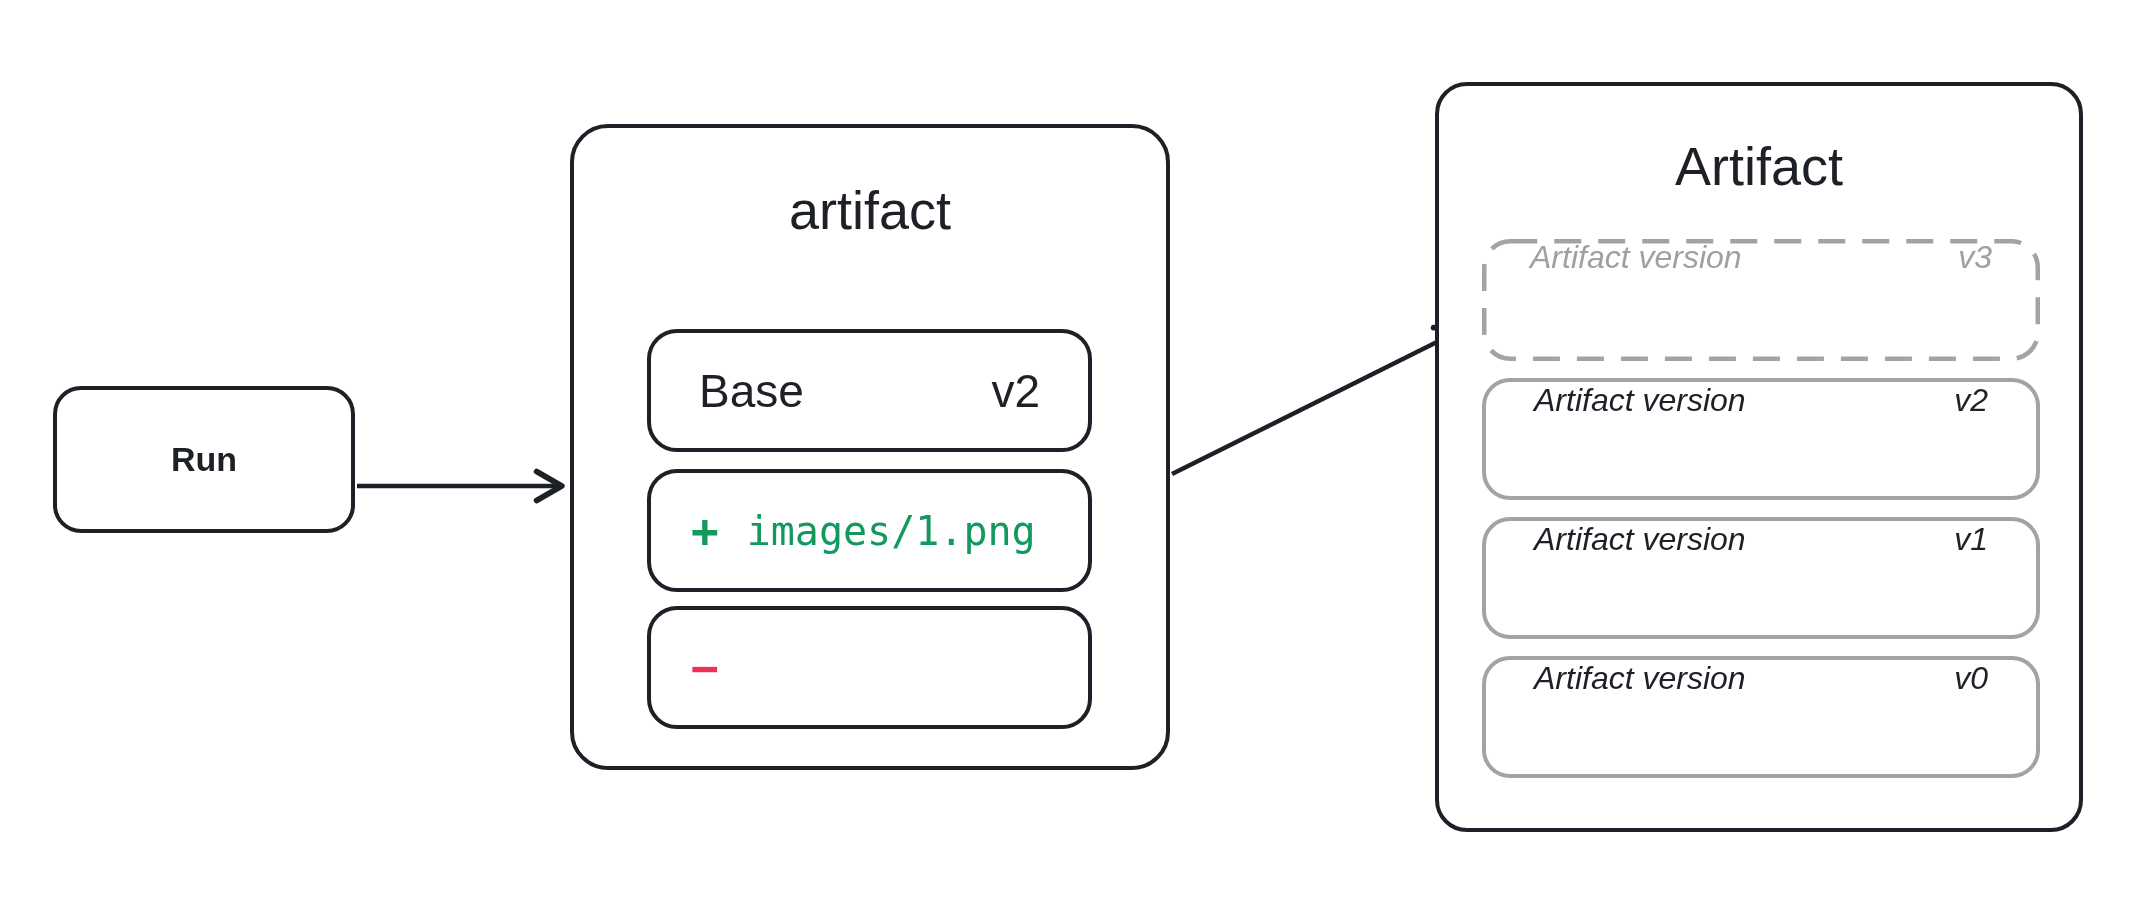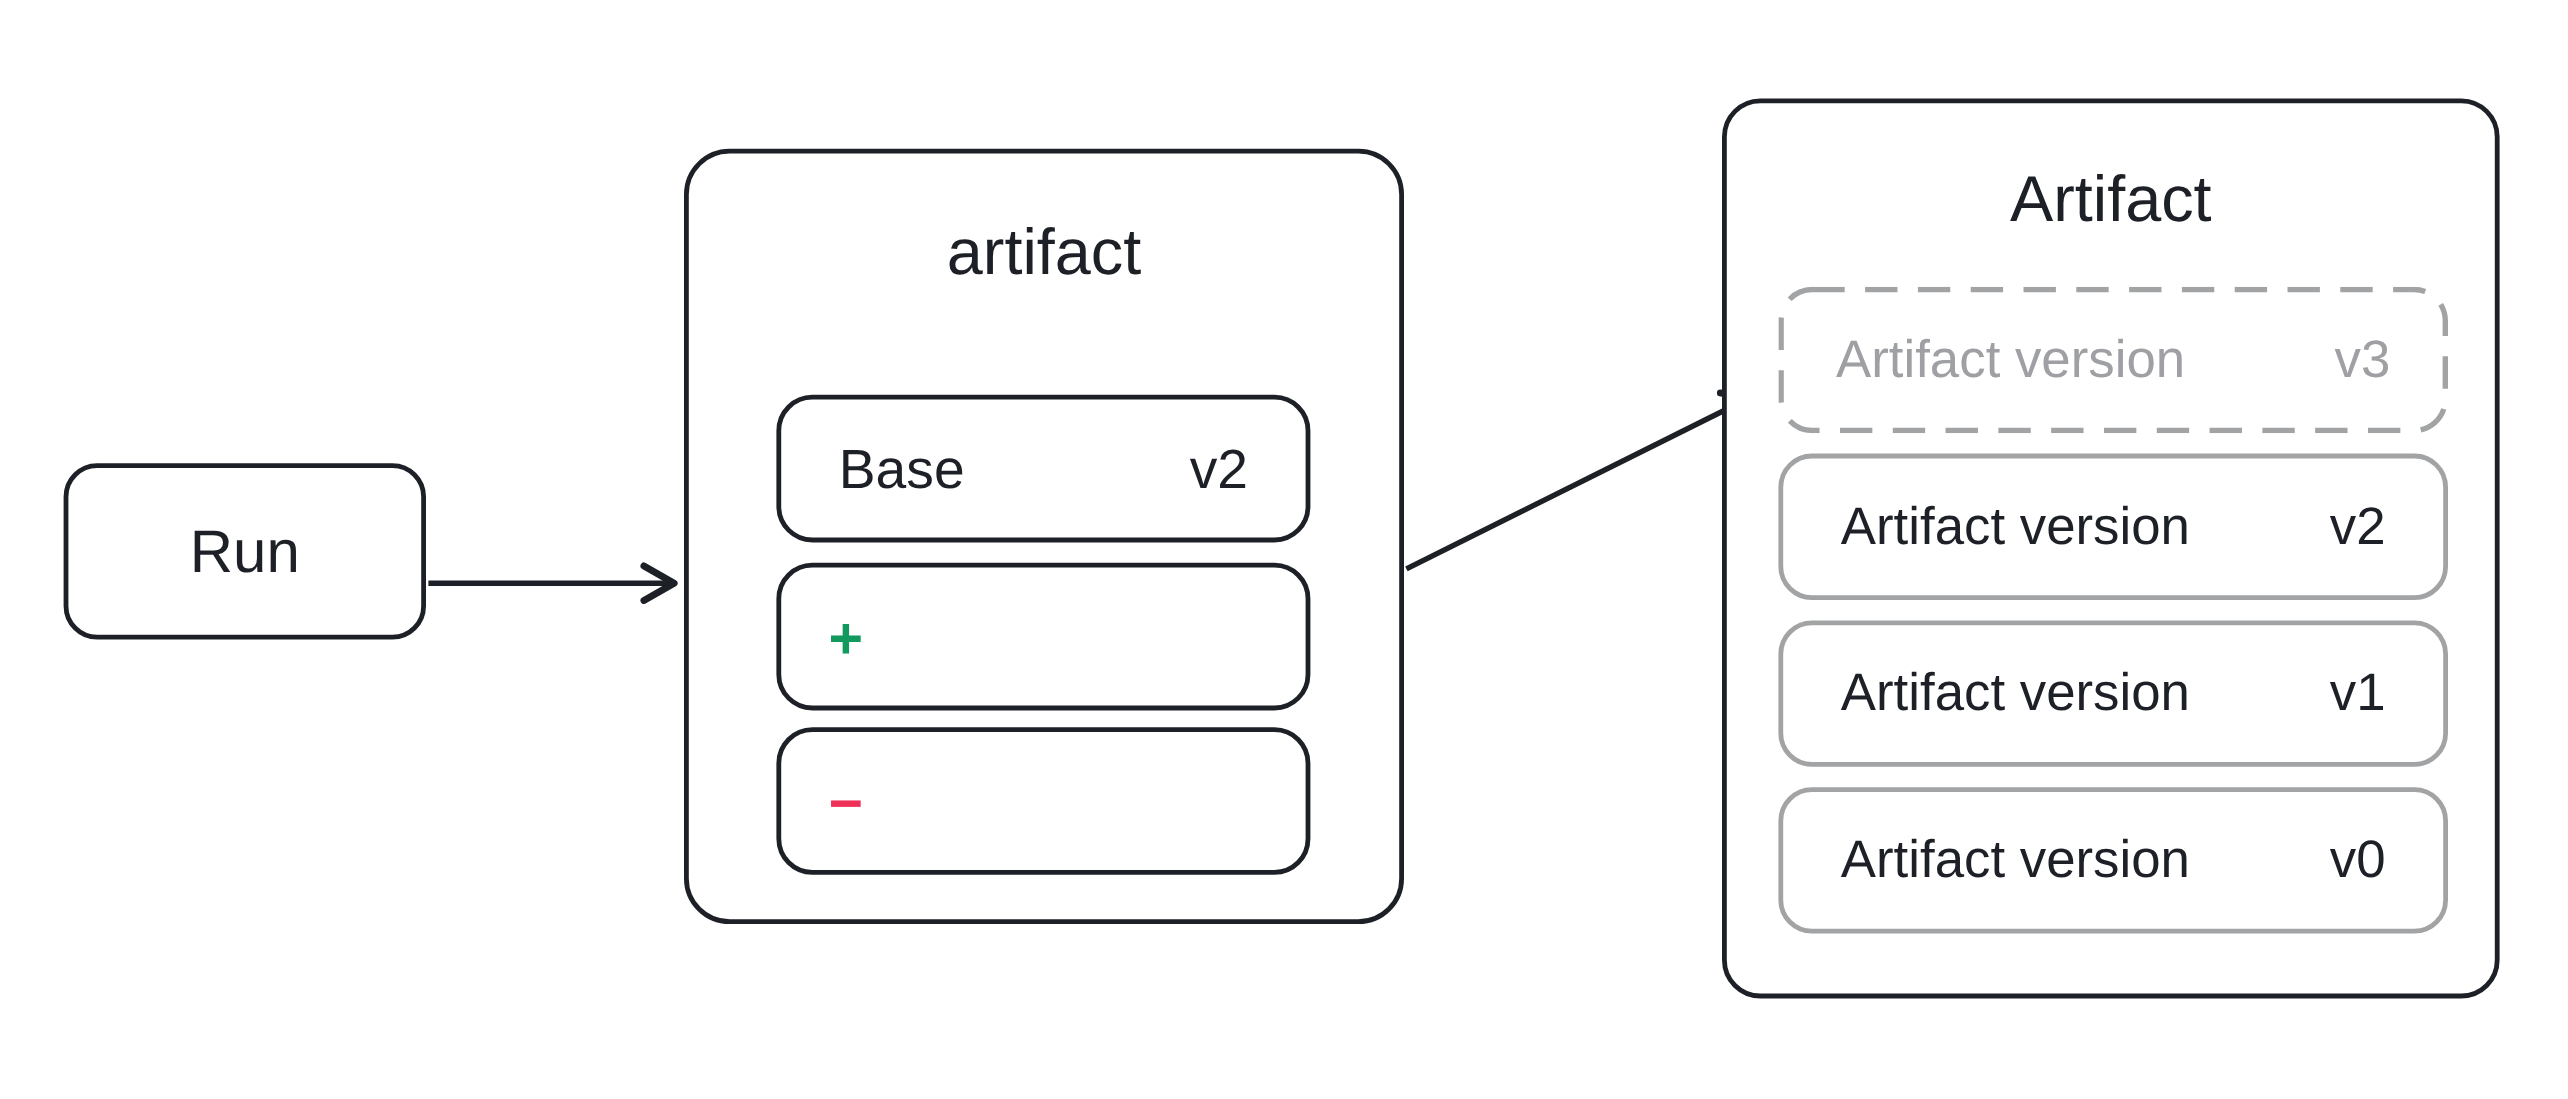--- a/index.html
+++ b/index.html
@@ -27,21 +27,22 @@
     position: absolute;
     background: #ffffff;
     border: 4.5px solid #1d2026;
     box-sizing: border-box;
   }
   .run-node {
     left: 53px; top: 386px;
     width: 302px; height: 147px;
     border-radius: 28px;
     display: flex; align-items: center; justify-content: center;
-    font-size: 50px;
+    font-size: 34px;
+    font-weight: bold;
   }
   .panel-incremental {
     left: 570px; top: 124px;
     width: 600px; height: 646px;
     border-radius: 38px;
   }
   .panel-artifact {
     left: 1435px; top: 82px;
     width: 648px; height: 750px;
     border-radius: 32px;
@@ -88,25 +89,26 @@
   }
   .diff-add { color: #12995e; }
   .diff-remove { color: #ee2f58; }
   .vrow {
     position: absolute;
     left: 43px;
     width: 558px; height: 122px;
     box-sizing: border-box;
     border-radius: 28px;
     display: flex;
-    align-items: center;
+    align-items: flex-start;
     justify-content: space-between;
     padding: 0 48px;
-    font-size: 44px;
+    font-size: 32px;
     background: #ffffff;
+    font-style: italic;
   }
   .vrow.solid {
     border: 4.5px solid #a2a3a5;
     color: #1d2026;
   }
   .vrow.pending {
     border: none;
     color: #9fa0a3;
   }
   .vrow.pending .dash-border {
@@ -144,20 +146,21 @@
       <div>artifact</div>
     </div>
 
     <div class="chip pair chip-base">
       <span>Base</span>
       <span>v2</span>
     </div>
 
     <div class="chip diff diff-add chip-add">
       <span class="sign">+</span>
+      <span>images/1.png</span>
     </div>
 
     <div class="chip diff diff-remove chip-remove">
       <span class="sign">−</span>
     </div>
   </div>
 
   <div class="node panel-artifact">
     <div class="panel-title">Artifact</div>
 

